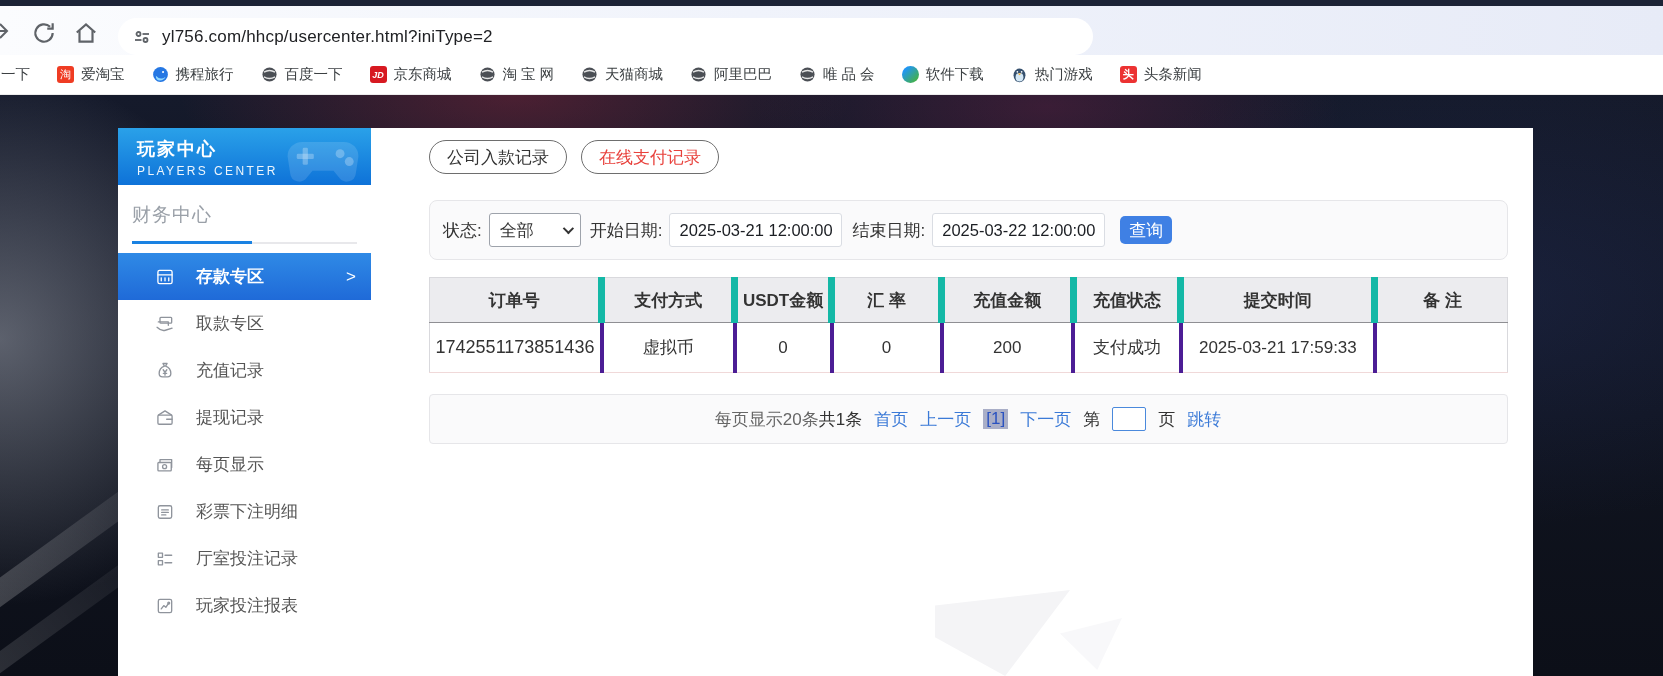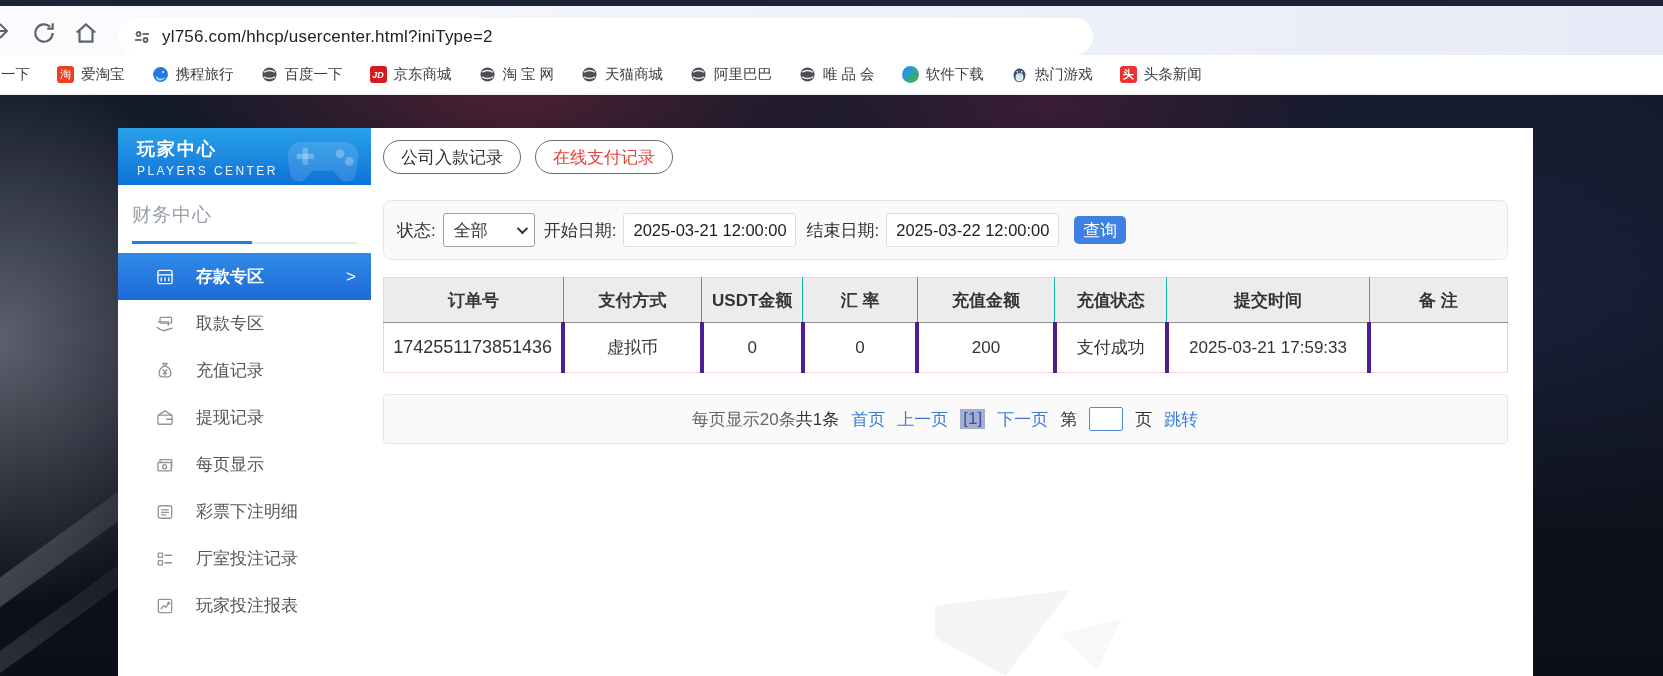--- a/index.html
+++ b/index.html
@@ -38,21 +38,21 @@
       radial-gradient(ellipse 480px 170px at 31% 0%, rgba(150,40,60,.42), transparent 70%),
       radial-gradient(ellipse 420px 160px at 63% 2%, rgba(130,35,75,.34), transparent 70%),
       radial-gradient(ellipse 650px 320px at 88% 35%, rgba(45,60,120,.28), transparent 72%),
       radial-gradient(ellipse 420px 430px at 0% 42%, rgba(205,210,220,.40), transparent 62%),
       linear-gradient(180deg,#151a2b 0%,#101420 55%,#0c0f18 100%); }
   .streak { position:absolute; background:linear-gradient(90deg,rgba(255,255,255,.22),rgba(255,255,255,0)); }
   .streak.a { left:-50px; top:420px; width:280px; height:24px; transform:rotate(-36deg); }
   .streak.b { left:-70px; top:500px; width:300px; height:18px; transform:rotate(-36deg); opacity:.7; }
 
   
-  .panel { position:absolute; left:118px; top:128px; width:1415px; height:548px; background:#fff; display:flex; }
+  .panel { position:absolute; left:118px; top:128px; width:1415px; height:548px; background:#fff; display:flex;gap:46px; }
   .wm { position:absolute; background:#f4f4f6; }
   .wm.t1 { left:817px; top:462px; width:135px; height:86px; clip-path:polygon(0 18%,100% 0,52% 100%,0 55%); }
   .wm.t2 { left:942px; top:490px; width:62px; height:52px; clip-path:polygon(0 30%,100% 0,60% 100%); background:#f8f8fa; }
 
   
   .sidebar { width:253px; flex:0 0 auto; background:#fff; }
   .sb-head { height:57px; background:linear-gradient(180deg,#2aa1e9 0%,#0e72d8 100%);
     color:#fff; padding:9px 0 0 19px; position:relative; overflow:hidden; }
   .sb-title { font-size:18px; letter-spacing:2px; font-weight:bold; position:relative; z-index:1; }
   .sb-sub { font-size:12px; letter-spacing:2.4px; opacity:.92; margin-top:3px; position:relative; z-index:1; }
@@ -86,21 +86,21 @@
     transform:rotate(45deg) translateY(-2px); }
   .fdate { width:173px; height:34px; background:#fff; border:1px solid #dadde3; border-radius:3px;
     font-size:16.5px; color:#1b1e23; padding:0 9px; font-family:inherit; }
   .gap1 { width:9px; } .gap2 { width:10px; }
   .qbtn { margin-left:15px; width:52px; height:28px; background:#3f80e4; color:#fff; border:none;
     border-radius:5px; font-size:17px; cursor:pointer; font-family:inherit; }
 
   table.rec { margin-top:17px; width:100%; border-collapse:collapse; background:#fff;
     border:1px solid #d9d9dd; font-size:17px; color:#333; table-layout:fixed; }
   .rec th { height:45px; background:#ececef; font-weight:bold; text-align:center;
-    border-bottom:1px solid #8f8f93; border-right:1px solid #14b8a6; }
+    border-bottom:1px solid #8f8f93; border-right:7px solid #14b8a6; }
   .rec th:last-child { border-right:none; }
   .rec td { height:50px; text-align:center; border-right:4px solid #4c1d95; border-bottom:1px solid #f0d9d9;
     white-space:nowrap; overflow:hidden; }
   .rec td:last-child { border-right:none; }
   .rec td.order { font-size:18px; }
 
   .pager { margin-top:21px; height:50px; background:#fafafb; border:1px solid #e6e6e9; border-radius:4px;
     display:flex; align-items:center; justify-content:center; padding:0 14px 0 13px;
     font-size:17px; color:#666; }
   .pright { display:flex; align-items:center; gap:12px; color:#333; }

